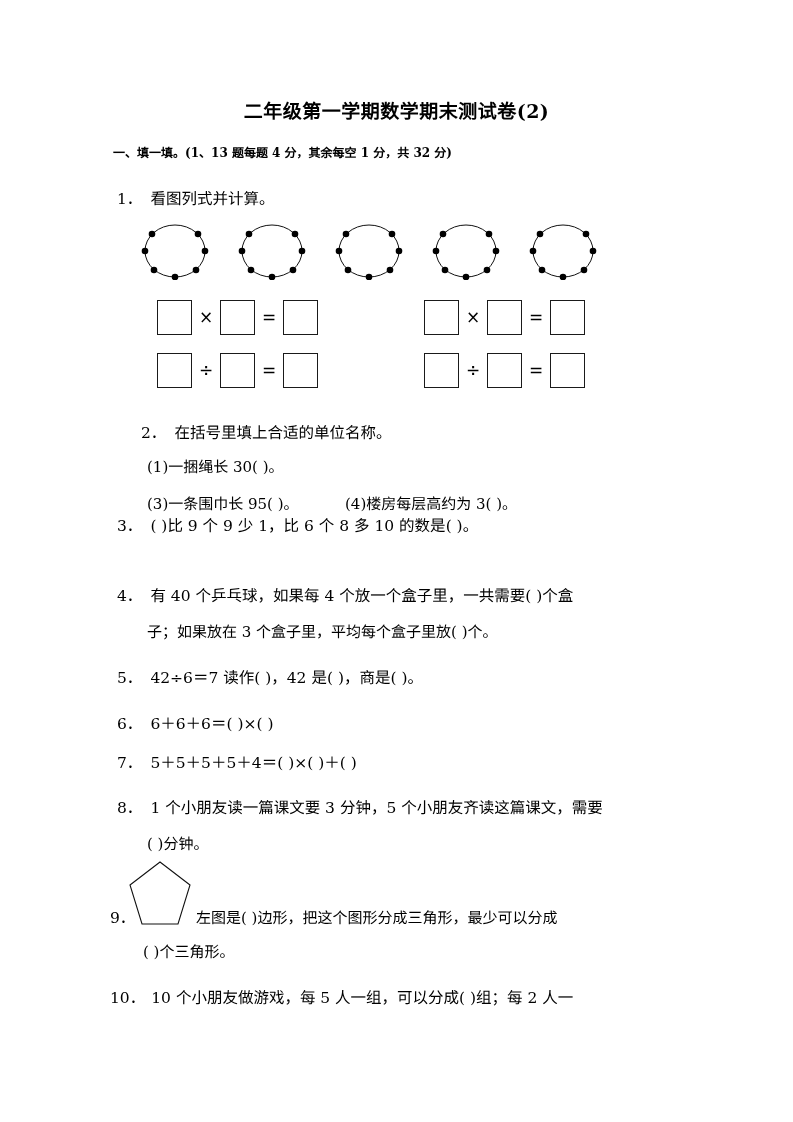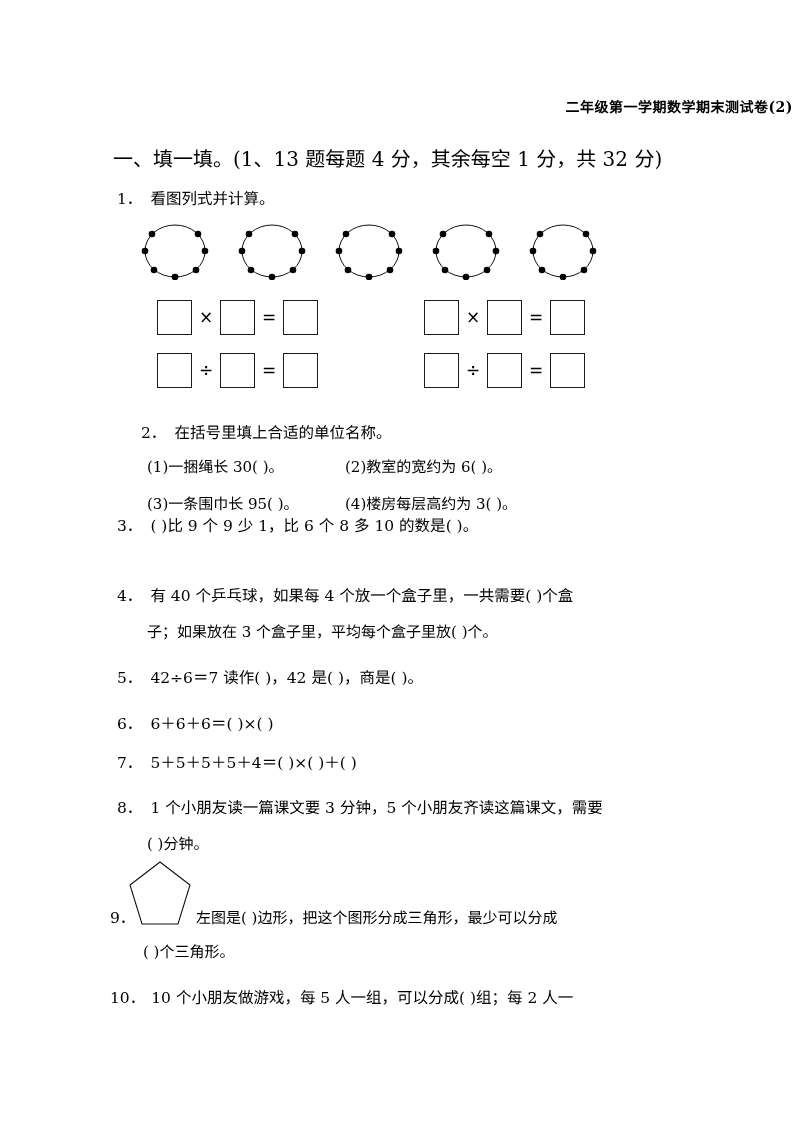--- a/index.html
+++ b/index.html
@@ -23,35 +23,35 @@
     height: 1122px;
     background: #ffffff;
   }
 
   
   .doc-title {
     position: absolute;
     left: 0;
     top: 96px;
     width: 793px;
-    text-align: right;
-    font-size: 14px;
+    text-align: center;
+    font-size: 19px;
     font-weight: bold;
     letter-spacing: 0.5px;
     font-family: "DejaVu Serif", "Liberation Serif", serif;
     white-space: nowrap;
   }
 
   
   .section-head {
     position: absolute;
     left: 113px;
     top: 143px;
-    font-size: 20px;
-    font-weight: normal;
+    font-size: 12px;
+    font-weight: bold;
     white-space: nowrap;
   }
 
   
   .q {
     position: absolute;
     font-size: 15.5px;
     line-height: 30px;
     white-space: nowrap;
   }
@@ -220,21 +220,20 @@
     <div class="op">÷</div>
     <div class="box"></div>
     <div class="op">=</div>
     <div class="box"></div>
   </div>
 
   <div class="q" style="left:117px; top:418px;margin-left:24px;">
     <span class="q-num">2．</span><span style="display:inline-block;width:8px;"></span><span>在括号里填上合适的单位名称。</span>
   </div>
   <div class="indent" style="left:147px; top:452px;">(1)一捆绳长 30(        )。</div>
-  <div class="indent" style="left:345px; top:452px;">(2)教室的宽约为 6(        )。</div>
   <div class="indent" style="left:147px; top:489px;">(3)一条围巾长 95(        )。</div>
   <div class="indent" style="left:345px; top:489px;">(4)楼房每层高约为 3(        )。</div>
 
   <div class="q" style="left:117px; top:511px;">
     <span class="q-num">3．</span><span style="display:inline-block;width:8px;"></span><span>(        )比 9 个 9 少 1，比 6 个 8 多 10 的数是(        )。</span>
   </div>
 
   <div class="q" style="left:117px; top:581px;">
     <span class="q-num">4．</span><span style="display:inline-block;width:8px;"></span><span>有 40 个乒乓球，如果每 4 个放一个盒子里，一共需要(        )个盒</span>
   </div>

